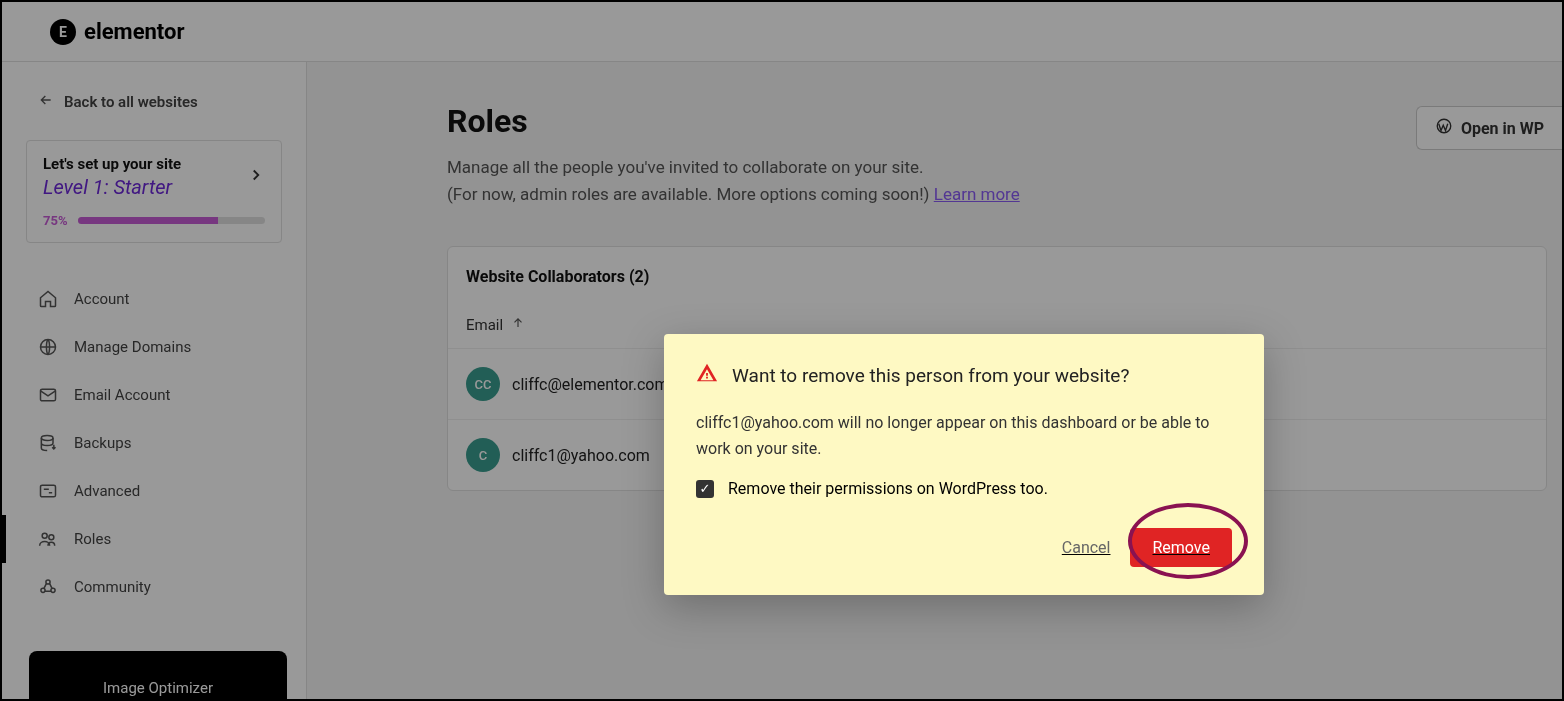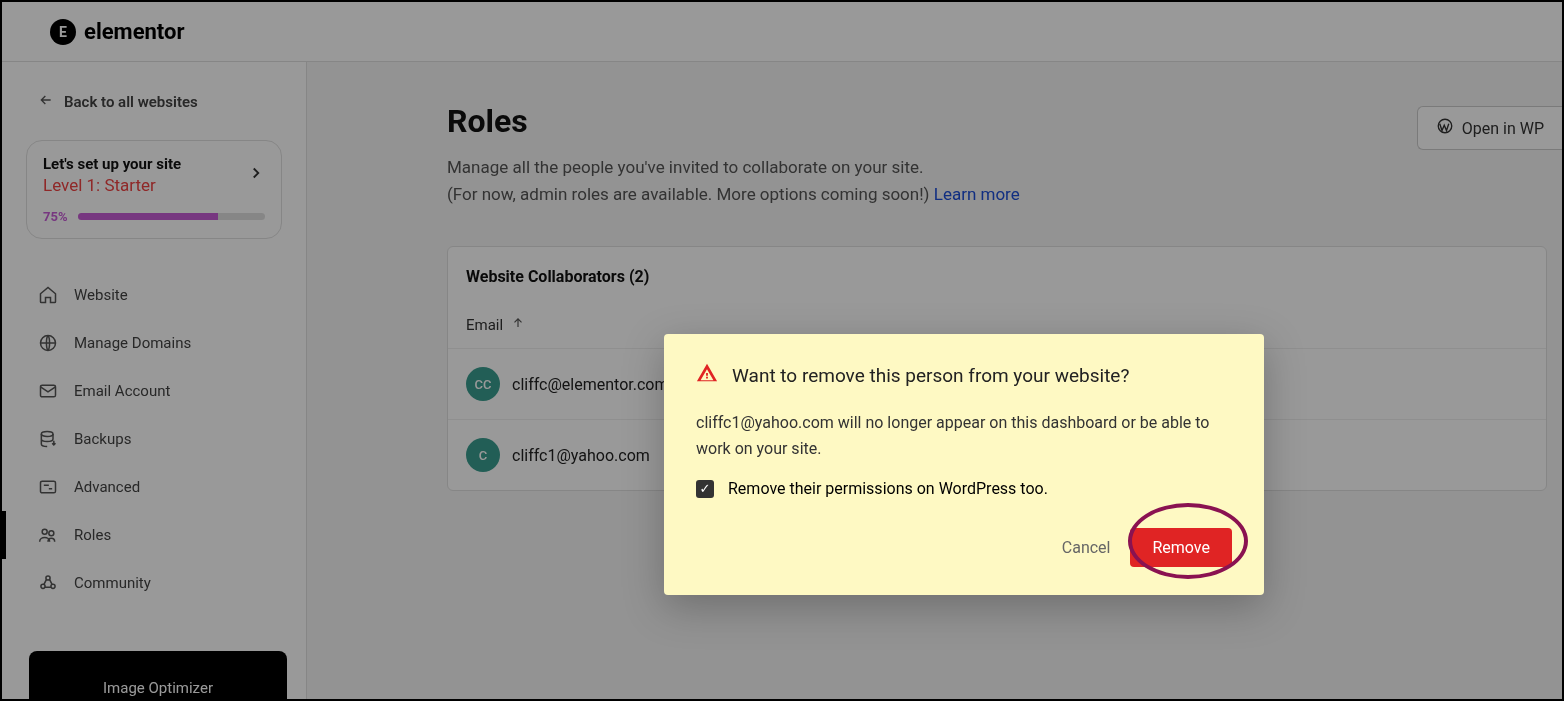--- a/index.html
+++ b/index.html
@@ -6,40 +6,40 @@
     body { background: #f5f5f5; width: 1564px; height: 701px; overflow: hidden; position: relative; border: 2px solid #000; }
     
     .header { height: 60px; background: #fff; border-bottom: 1px solid #e0e0e0; display: flex; align-items: center; padding: 0 48px; }
     .logo { display: flex; align-items: center; gap: 8px; }
     .logo-icon { width: 26px; height: 26px; background: #000; border-radius: 50%; display: flex; align-items: center; justify-content: center; color: #fff; font-weight: bold; font-size: 14px; }
     .logo-text { font-size: 22px; font-weight: 700; color: #000; }
     
     .layout { display: flex; height: calc(100% - 60px); }
     .sidebar { width: 305px; background: #fff; border-right: 1px solid #e0e0e0; padding: 20px 12px; }
     .back-link { display: flex; align-items: center; gap: 10px; padding: 10px 24px; color: #444; font-size: 15px; font-weight: 600; cursor: pointer; margin-bottom: 18px; }
-    .setup-card { border: 1px solid #e0e0e0; border-radius: 16px; padding: 14px 16px; margin: 0 12px 24px 12px; cursor: pointer; }
+    .setup-card { border: 1px solid #e0e0e0; border-radius: 4px; padding: 14px 16px; margin: 0 12px 24px 12px; cursor: pointer; }
     .setup-head { display: flex; justify-content: space-between; align-items: center; }
     .setup-title { font-weight: 700; font-size: 15px; color: #111; }
-    .setup-sub { color: #ef4444; font-size: 17px; margin-top: 2px; }
+    .setup-sub { font-style: italic; color: #6d28d9; font-size: 20px; margin-top: 2px; }
     .setup-progress { display: flex; align-items: center; gap: 10px; margin-top: 14px; }
     .setup-pct { color: #c75dd6; font-size: 13px; font-weight: 700; }
     .progress-bar { flex: 1; height: 7px; background: #e0e0e0; border-radius: 4px; overflow: hidden; }
     .progress-fill { height: 100%; background: #c75dd6; width: 75%; }
     
     .nav { list-style: none; padding-top: 8px; }
     .nav-item { display: flex; align-items: center; gap: 16px; padding: 14px 24px; color: #444; font-size: 15px; cursor: pointer; position: relative; }
     .nav-item.active::before { content: ""; position: absolute; left: -12px; top: 0; bottom: 0; width: 4px; background: #000; }
     .nav-icon { width: 20px; height: 20px; display: flex; align-items: center; justify-content: center; color: #555; }
     
     .main { flex: 1; padding: 40px 0 0 140px; position: relative; }
     .page-title { font-size: 32px; font-weight: 700; color: #111; margin-bottom: 14px; }
     .page-desc { color: #555; font-size: 17px; line-height: 1.6; max-width: 800px; }
-    .learn-link { color: #1d4ed8; cursor: pointer; }
-    
-    .open-wp { position: absolute; right: 0; top: 44px; border: 1px solid #ccc; background: #fff; border-radius: 6px; padding: 10px 18px; display: flex; align-items: center; gap: 8px; font-size: 16px; cursor: pointer; color: #333; border-right: none; border-top-right-radius: 0; border-bottom-right-radius: 0; }
+    .learn-link { color: #8b5cf6; text-decoration: underline; cursor: pointer; }
+    
+    .open-wp { position: absolute; right: 0; top: 44px; border: 1px solid #ccc; background: #fff; border-radius: 6px; padding: 10px 18px; display: flex; align-items: center; gap: 8px; font-size: 16px; cursor: pointer; color: #333; border-right: none; border-top-right-radius: 0; border-bottom-right-radius: 0; font-weight: bold; }
     
     .collab-card { margin-top: 38px; background: #fff; border: 1px solid #e0e0e0; border-radius: 6px; max-width: 1100px; }
     .collab-title { font-weight: 700; font-size: 16px; padding: 20px 18px 10px 18px; color: #111; }
     .tbl-head { display: flex; padding: 20px 18px 14px 18px; color: #333; font-size: 15px; flex-direction: column; }
     .col-email { width: 400px; display: flex; align-items: center; gap: 8px; }
     .col-role { flex: 1; }
     .tbl-row { display: flex; align-items: center; padding: 18px 18px; border-top: 1px solid #eee; }
     .avatar { width: 34px; height: 34px; border-radius: 50%; background: #3a9d8f; color: #fff; display: flex; align-items: center; justify-content: center; font-size: 13px; font-weight: 500; margin-right: 12px; }
     .row-email { font-size: 16px; color: #222; }
     
@@ -101,21 +101,21 @@
       </div>
     </div>
 
     <ul class="nav">
       <li class="nav-item">
         <span class="nav-icon">
             <svg width="20" height="20" viewBox="0 0 24 24" fill="none" stroke="currentColor" stroke-width="1.8">
               <path d="M3 10.5L12 3l9 7.5V20a1 1 0 0 1-1 1h-5v-6h-6v6H4a1 1 0 0 1-1-1z"></path>
             </svg>
           </span>
-        <span>Website</span>
+        <span>Account</span>
       </li>
       <li class="nav-item">
         <span class="nav-icon">
             <svg width="20" height="20" viewBox="0 0 24 24" fill="none" stroke="currentColor" stroke-width="1.8">
               <circle cx="12" cy="12" r="9"></circle>
               <path d="M3 12h18M12 3c2.5 3 2.5 15 0 18M12 3c-2.5 3-2.5 15 0 18"></path>
             </svg>
           </span>
         <span>Manage Domains</span>
       </li>
@@ -217,20 +217,20 @@
           <path d="M12 2L1 21h22L12 2zm0 6l7 12H5l7-12zm-1 4v3h2v-3h-2zm0 4v2h2v-2h-2z"></path>
         </svg>
     </span>
     <div class="modal-title">Want to remove this person from your website?</div>
   </div>
   <div class="modal-body">cliffc1@yahoo.com will no longer appear on this dashboard or be able to work on your site.</div>
   <div class="check-row">
     <div class="checkbox">✓</div>
     <span>Remove their permissions on WordPress too.</span>
   </div>
-  <div class="modal-actions" style="position:relative;">
+  <div class="modal-actions" style="position:relative;text-decoration:underline;">
     <span class="btn-cancel">Cancel</span>
     <button class="btn-remove">Remove</button>
     <div class="highlight-ring"></div>
   </div>
 </div>
 
 <div class="img-opt">Image Optimizer</div>
 
 </body></html>

